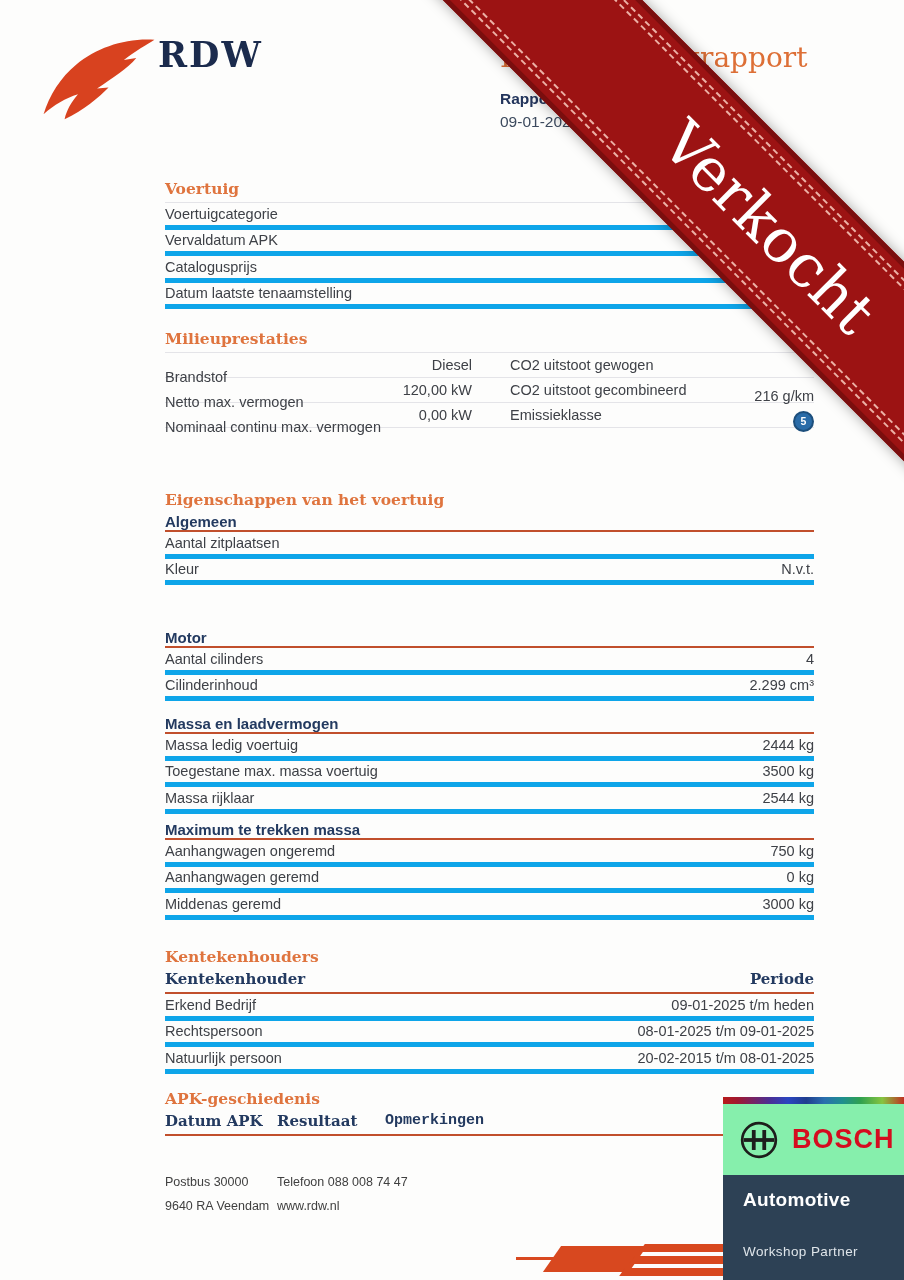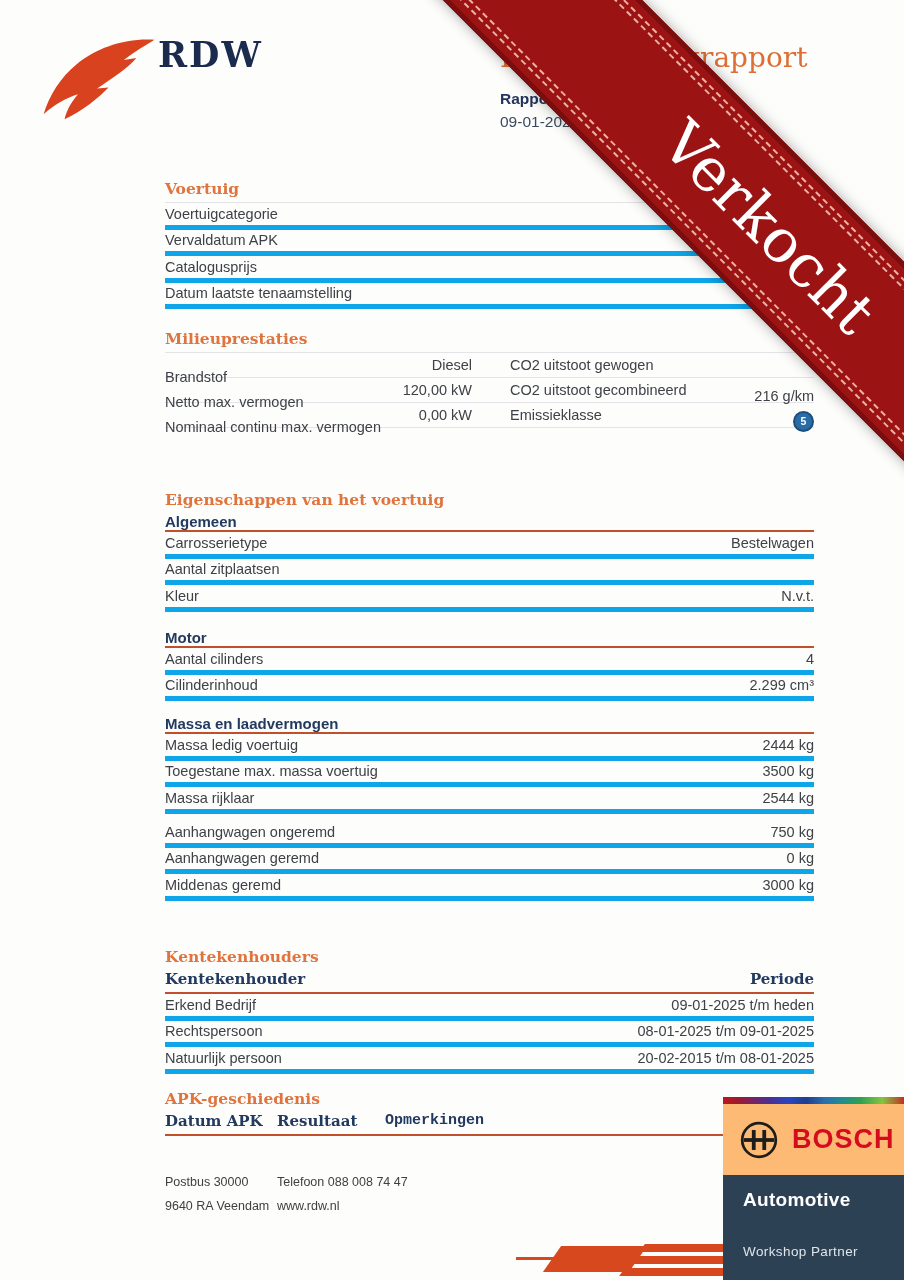--- a/index.html
+++ b/index.html
@@ -66,21 +66,21 @@
   
   .speed{position:absolute;left:0;top:0;width:904px;height:1280px;pointer-events:none;}
   .speed div{position:absolute;background:#d8481f;}
   .sp-line{left:516px;top:1257px;width:42px;height:3px;}
   .sp-big{left:552px;top:1246px;width:86px;height:26px;transform:skewX(-35deg);}
   .sp-b1{left:642px;top:1244px;width:160px;height:8px;transform:skewX(-35deg);}
   .sp-b2{left:632px;top:1256px;width:180px;height:8px;transform:skewX(-35deg);}
   .sp-b3{left:622px;top:1268px;width:200px;height:8px;transform:skewX(-35deg);}
 
   
-  .bosch{position:absolute;left:723px;top:1097px;width:181px;height:183px;z-index:60;background:#fdba74;}
+  .bosch{position:absolute;left:723px;top:1097px;width:181px;height:183px;z-index:60;background:#86efac;}
   .bosch-stripe{height:7px;background:linear-gradient(to right,
       #b81a1a 0%,#a01830 8%,#7a2260 16%,#4a2f96 26%,#2b45c0 36%,#1f3e8f 46%,
       #2a6fae 56%,#1f8f8f 66%,#2fa14f 76%,#86c440 88%,#c03022 100%);}
   .bosch-white{height:71px;display:flex;align-items:center;padding-left:15px;}
   .bosch-brand{font-size:27px;font-weight:bold;color:#d50c1f;letter-spacing:1px;margin-left:12px;}
   .bosch-navy{height:105px;background:#2d4155;color:#fff;padding:14px 0 0 20px;box-sizing:border-box;}
   .bosch-div{font-size:19px;font-weight:bold;letter-spacing:.3px;}
   .bosch-partner{margin-top:33px;font-size:13.5px;color:#dfe5ea;letter-spacing:.4px;}
 </style>
 </head>
@@ -149,24 +149,20 @@
             <span class="badge">5</span>
           </span>
       </div>
     </div>
   </div>
 
   <div class="sec" style="top:491px">
     <div class="sec-title">Eigenschappen van het voertuig</div>
     <div class="sub-title">Algemeen</div>
     <div class="trow">
-      <span class="lbl">Carrosserietype</span>
-      <span class="val">Bestelwagen</span>
-    </div>
-    <div class="trow">
       <span class="lbl">Aantal zitplaatsen</span>
       <span class="val"></span>
     </div>
     <div class="trow">
       <span class="lbl">Kleur</span>
       <span class="val">N.v.t.</span>
     </div>
   </div>
 
   <div class="sec" style="top:629px">
@@ -191,20 +187,21 @@
       <span class="lbl">Toegestane max. massa voertuig</span>
       <span class="val">3500 kg</span>
     </div>
     <div class="trow">
       <span class="lbl">Massa rijklaar</span>
       <span class="val">2544 kg</span>
     </div>
   </div>
 
   <div class="sec" style="top:821px">
+    <div class="sub-title">Maximum te trekken massa</div>
     <div class="trow">
       <span class="lbl">Aanhangwagen ongeremd</span>
       <span class="val">750 kg</span>
     </div>
     <div class="trow">
       <span class="lbl">Aanhangwagen geremd</span>
       <span class="val">0 kg</span>
     </div>
     <div class="trow">
       <span class="lbl">Middenas geremd</span>

